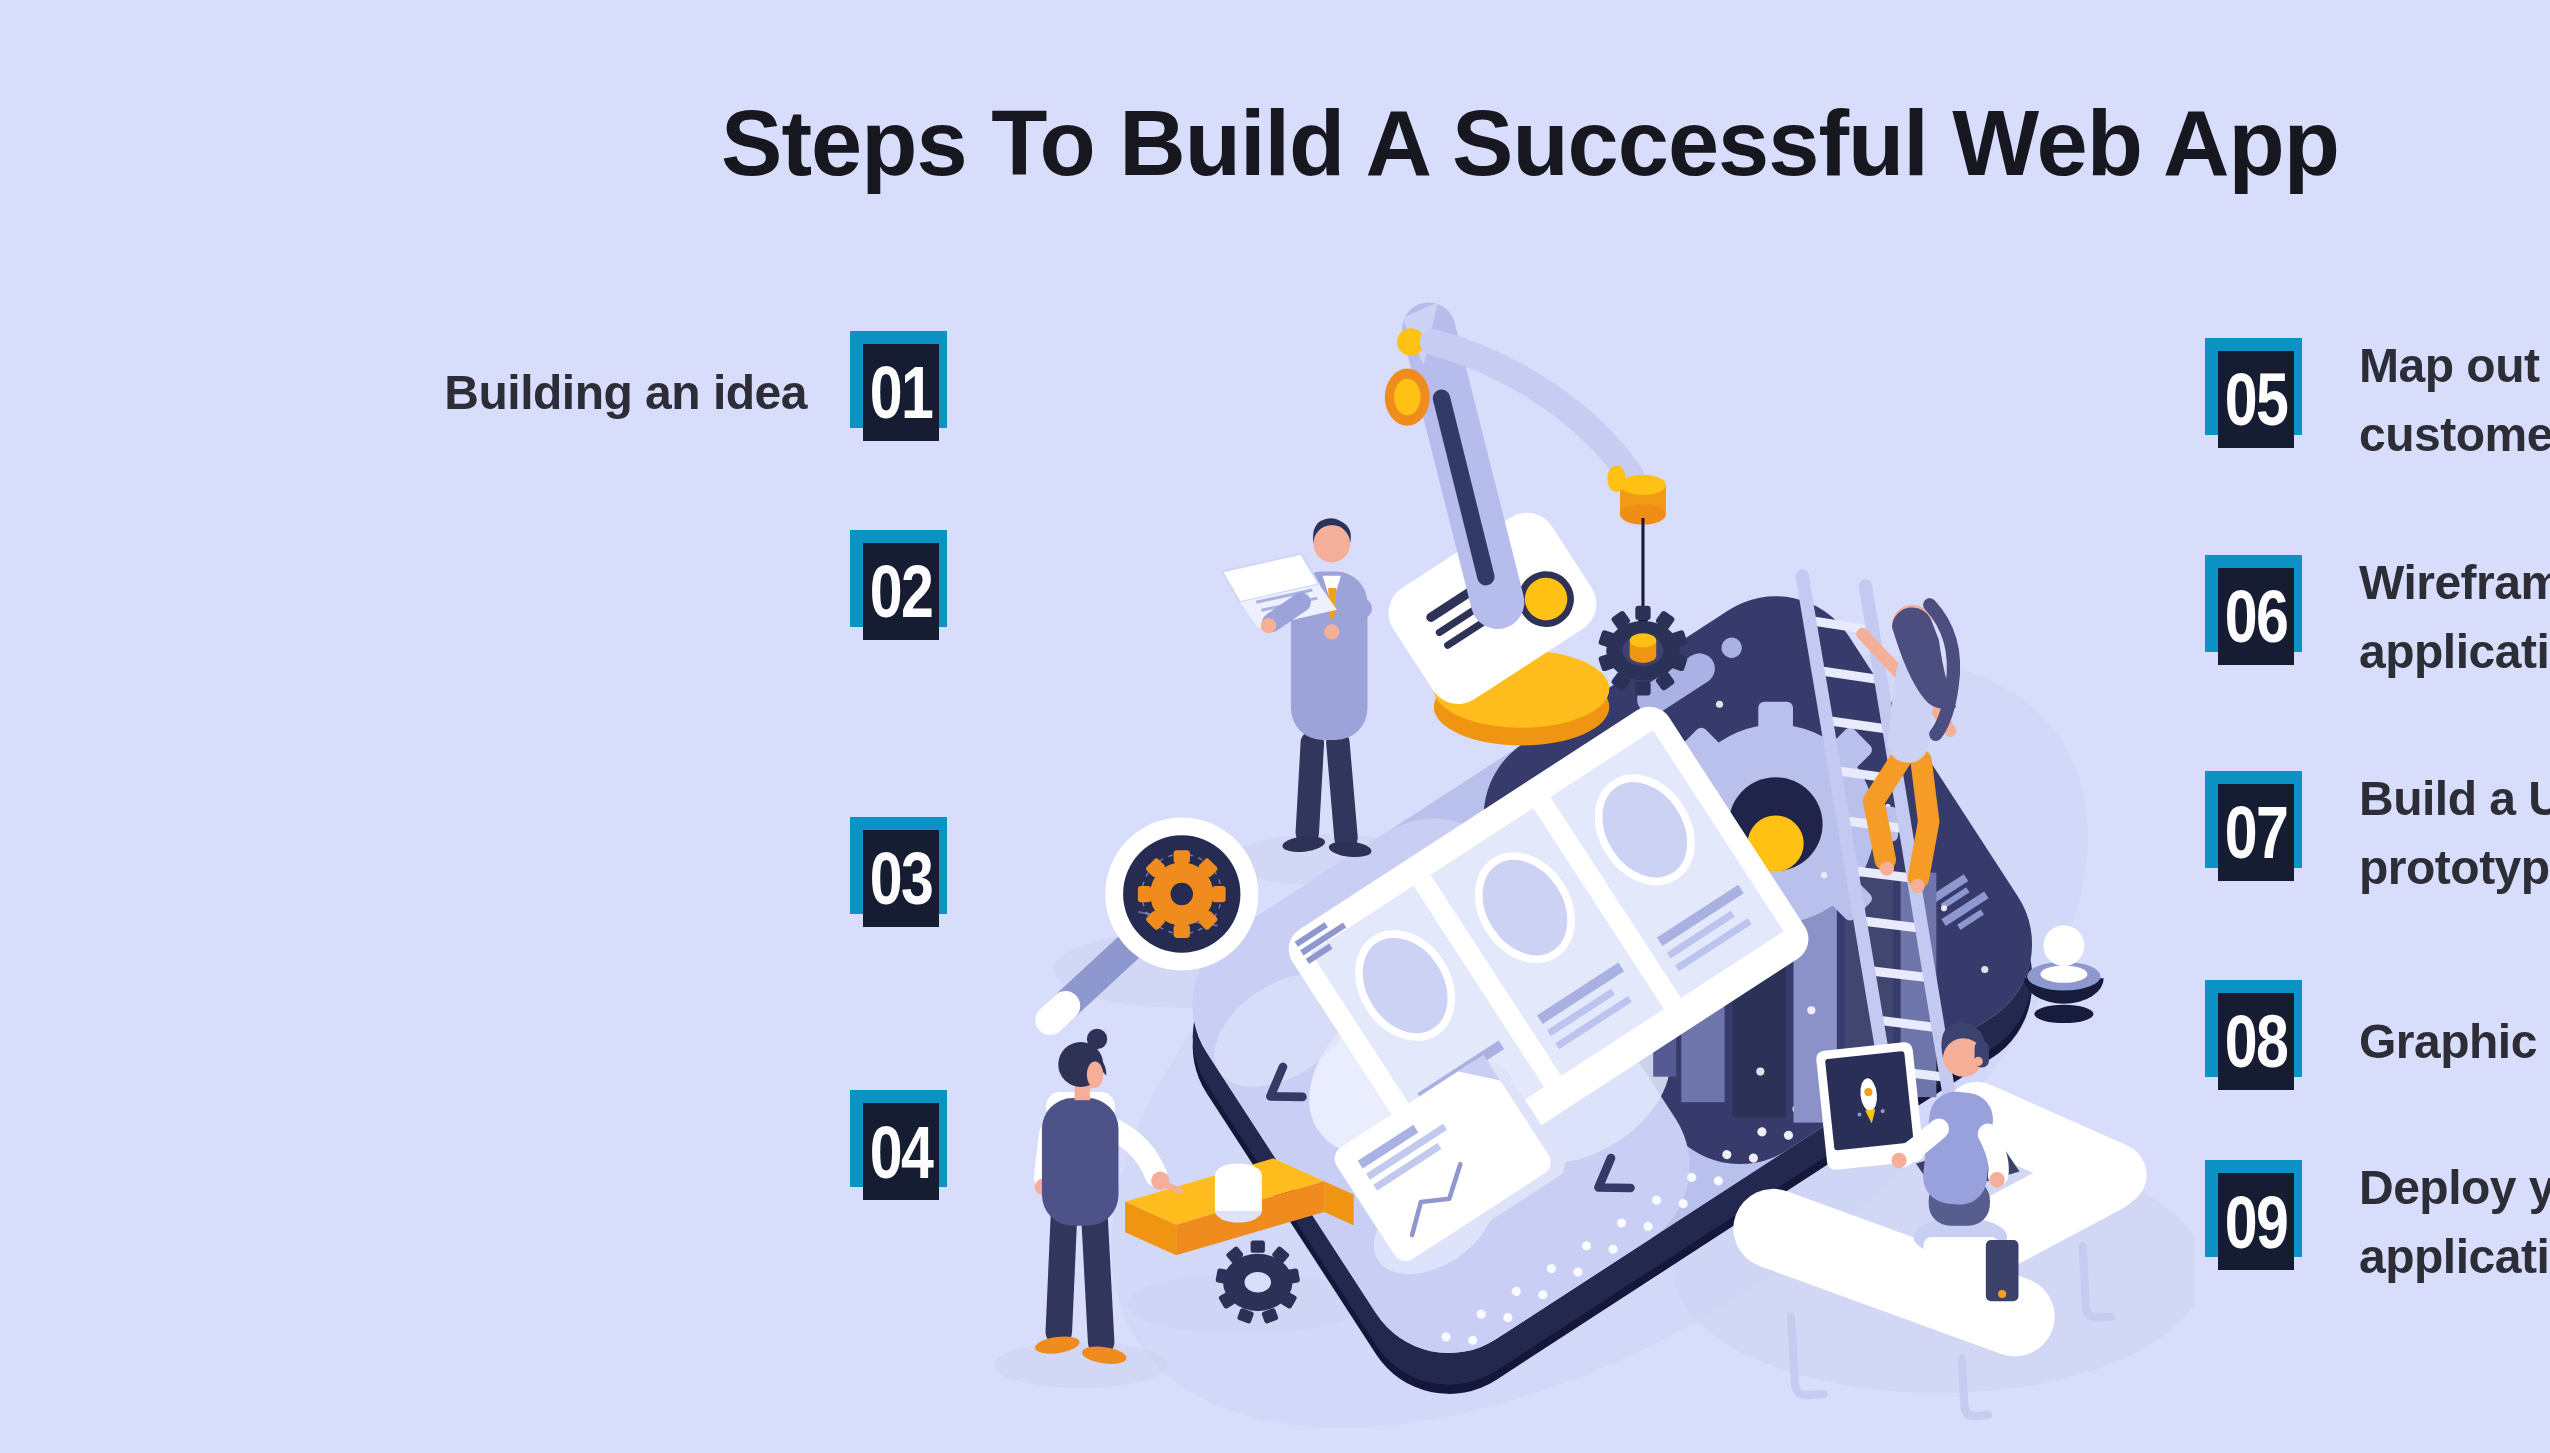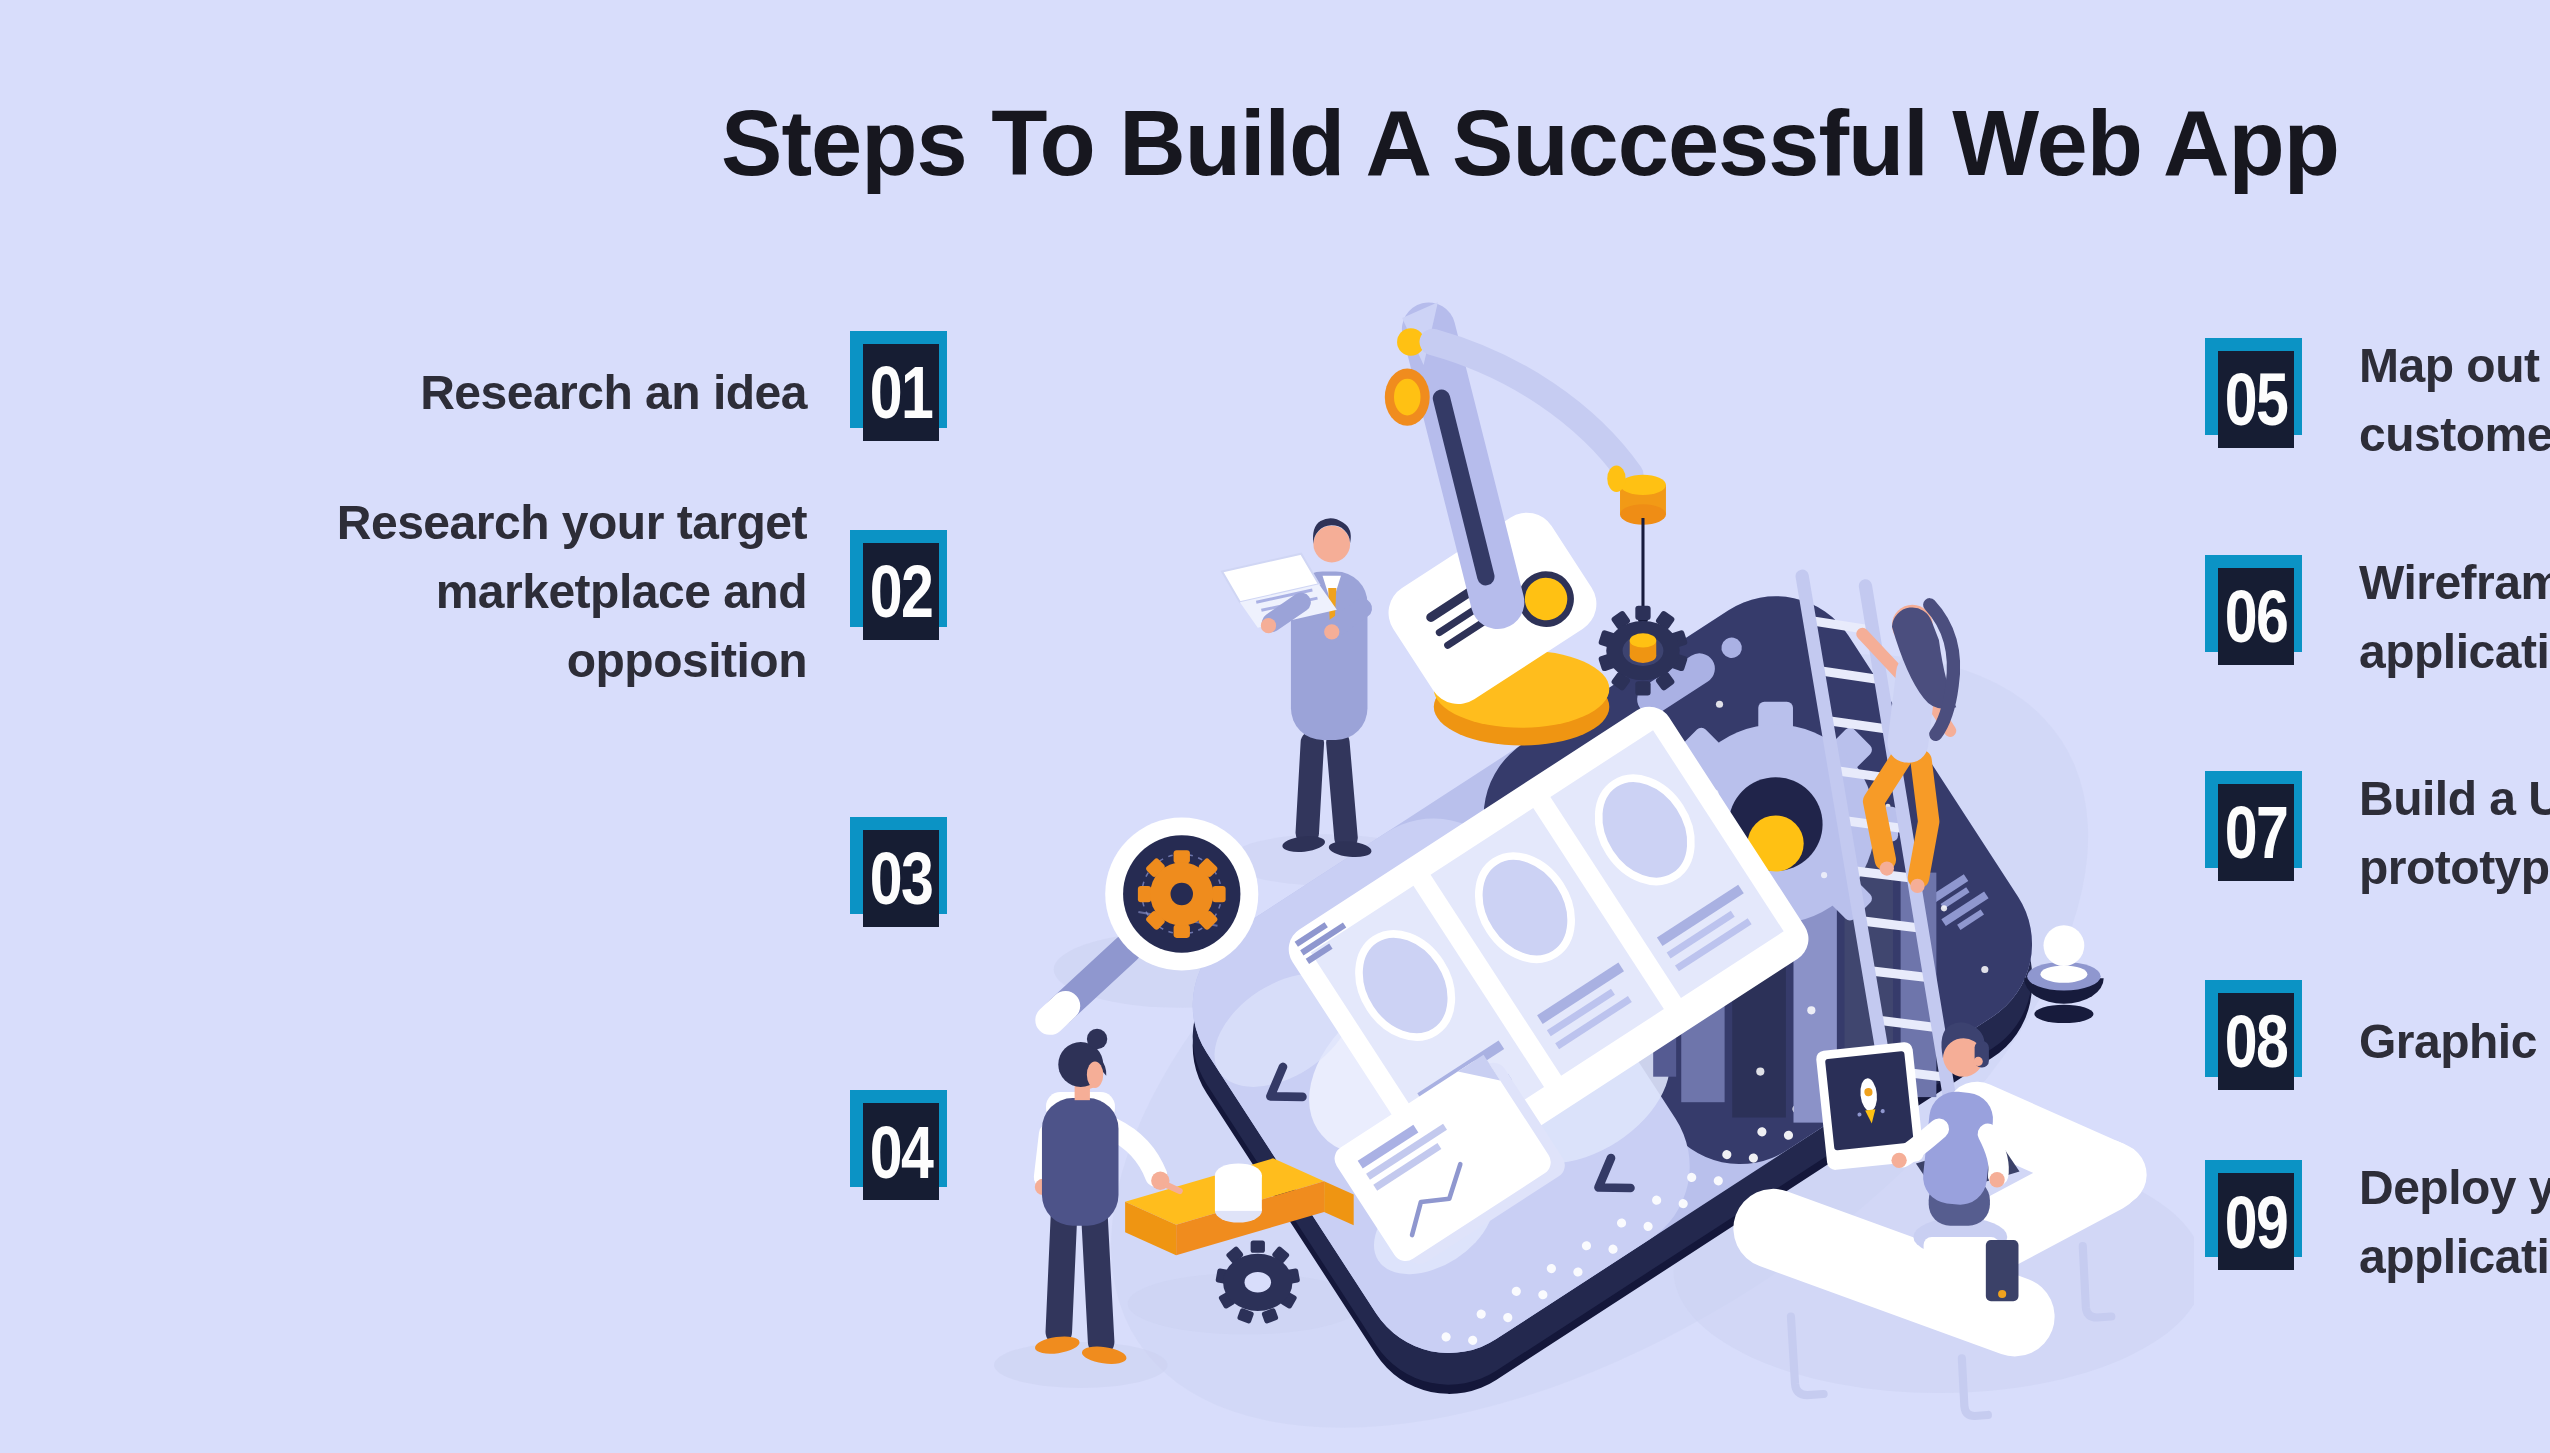--- a/index.html
+++ b/index.html
@@ -22,32 +22,29 @@
   .badge .num{color:#fdfdfd;font-size:72px;font-weight:bold;letter-spacing:-2px;
     transform:scale(0.82,1.02);transform-origin:center;}
   .illu{position:absolute;left:944px;top:245px;}
 </style>
 </head>
 <body>
 
 <div class="title">Steps To Build A Successful Web App</div>
 
 <div class="step left" style="top:288px">
-  <div class="step-label">Research an idea</div>
+  <div class="step-label">Building an idea</div>
   <div class="badge">
     <div class="cyan"></div>
     <div class="navy">
       <span class="num">01</span>
     </div>
   </div>
 </div>
 <div class="step left" style="top:487px">
-  <div class="step-label">Research your target
-marketplace and
-opposition</div>
   <div class="badge">
     <div class="cyan"></div>
     <div class="navy">
       <span class="num">02</span>
     </div>
   </div>
 </div>
 <div class="step left" style="top:774px">
   <div class="badge">
     <div class="cyan"></div>

